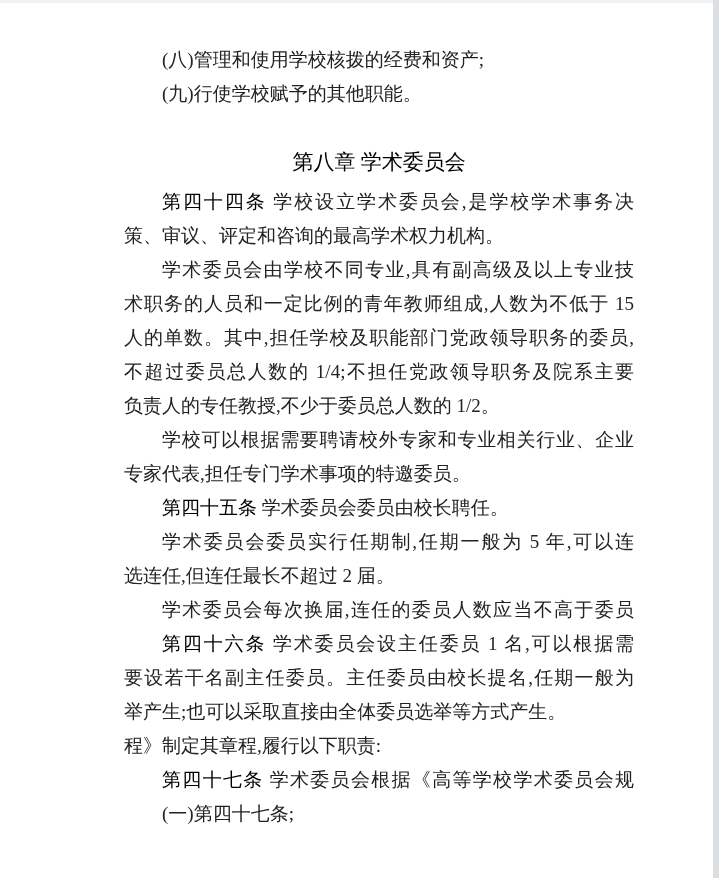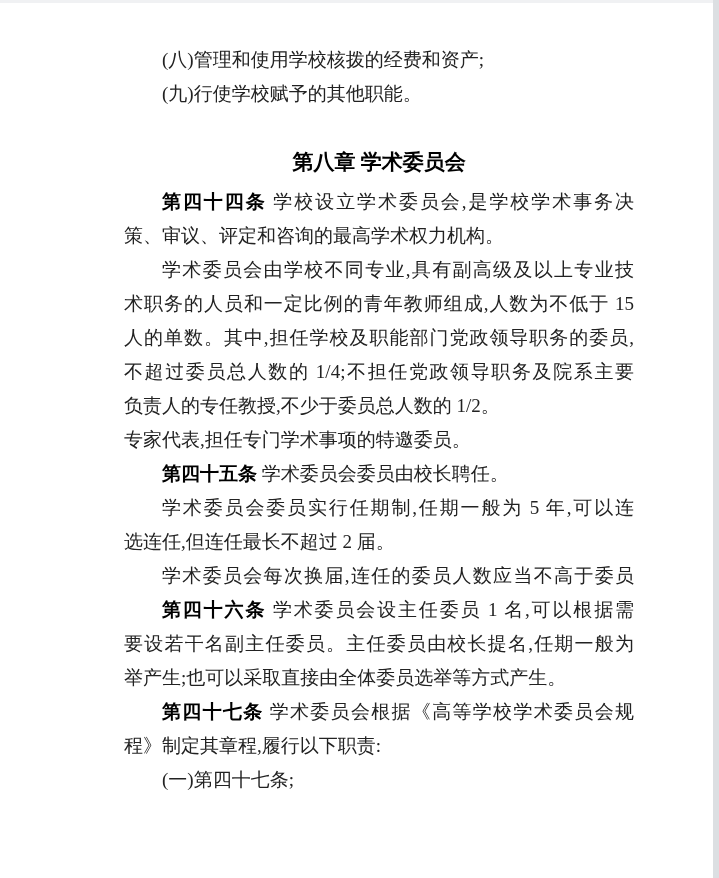--- a/index.html
+++ b/index.html
@@ -12,21 +12,21 @@
   .edge-right{position:absolute;top:0;right:0;width:6px;height:878px;background:#dcdfe2;}
   .content{
     position:absolute;left:124px;top:43px;width:510px;
     color:#222222;font-size:19px;
   }
   .line{
     height:34px;line-height:34px;overflow:hidden;
   }
   .indent{text-indent:38px;}
   .fill{text-align:justify;text-align-last:justify;}
-  .bold{font-weight:bold;color:#000000;}
+  .bold{font-weight:normal;color:#000000;}
   .chapter-heading{
     text-align:center;text-align-last:center;
     font-weight:bold;font-size:21px;color:#000000;
     margin-top:34px;margin-bottom:6px;
   }
 </style>
 </head>
 <body>
 
 <div class="edge-top"></div>
@@ -36,24 +36,25 @@
     <div class="line indent"><span>(八)管理和使用学校核拨的经费和资产;</span></div>
     <div class="line indent"><span>(九)行使学校赋予的其他职能。</span></div>
     <div class="line chapter-heading"><span class="bold">第八章 学术委员会</span></div>
     <div class="line indent fill"><span class="bold">第四十四条</span><span> 学校设立学术委员会,是学校学术事务决</span></div>
     <div class="line"><span>策、审议、评定和咨询的最高学术权力机构。</span></div>
     <div class="line indent fill"><span>学术委员会由学校不同专业,具有副高级及以上专业技</span></div>
     <div class="line fill"><span>术职务的人员和一定比例的青年教师组成,人数为不低于 15</span></div>
     <div class="line fill"><span>人的单数。其中,担任学校及职能部门党政领导职务的委员,</span></div>
     <div class="line fill"><span>不超过委员总人数的 1/4;不担任党政领导职务及院系主要</span></div>
     <div class="line"><span>负责人的专任教授,不少于委员总人数的 1/2。</span></div>
+    <div class="line indent fill"><span>学校可以根据需要聘请校外专家和专业相关行业、企业</span></div>
     <div class="line"><span>专家代表,担任专门学术事项的特邀委员。</span></div>
     <div class="line indent"><span class="bold">第四十五条</span><span> 学术委员会委员由校长聘任。</span></div>
     <div class="line indent fill"><span>学术委员会委员实行任期制,任期一般为 5 年,可以连</span></div>
     <div class="line"><span>选连任,但连任最长不超过 2 届。</span></div>
     <div class="line indent fill"><span>学术委员会每次换届,连任的委员人数应当不高于委员</span></div>
     <div class="line indent fill"><span class="bold">第四十六条</span><span> 学术委员会设主任委员 1 名,可以根据需</span></div>
     <div class="line fill"><span>要设若干名副主任委员。主任委员由校长提名,任期一般为</span></div>
     <div class="line"><span>举产生;也可以采取直接由全体委员选举等方式产生。</span></div>
+    <div class="line"><span>程》制定其章程,履行以下职责:</span></div>
     <div class="line indent fill"><span class="bold">第四十七条</span><span> 学术委员会根据《高等学校学术委员会规</span></div>
-    <div class="line"><span>程》制定其章程,履行以下职责:</span></div>
     <div class="line indent"><span>(一)第四十七条;</span></div>
   </div>
 
 </body></html>

